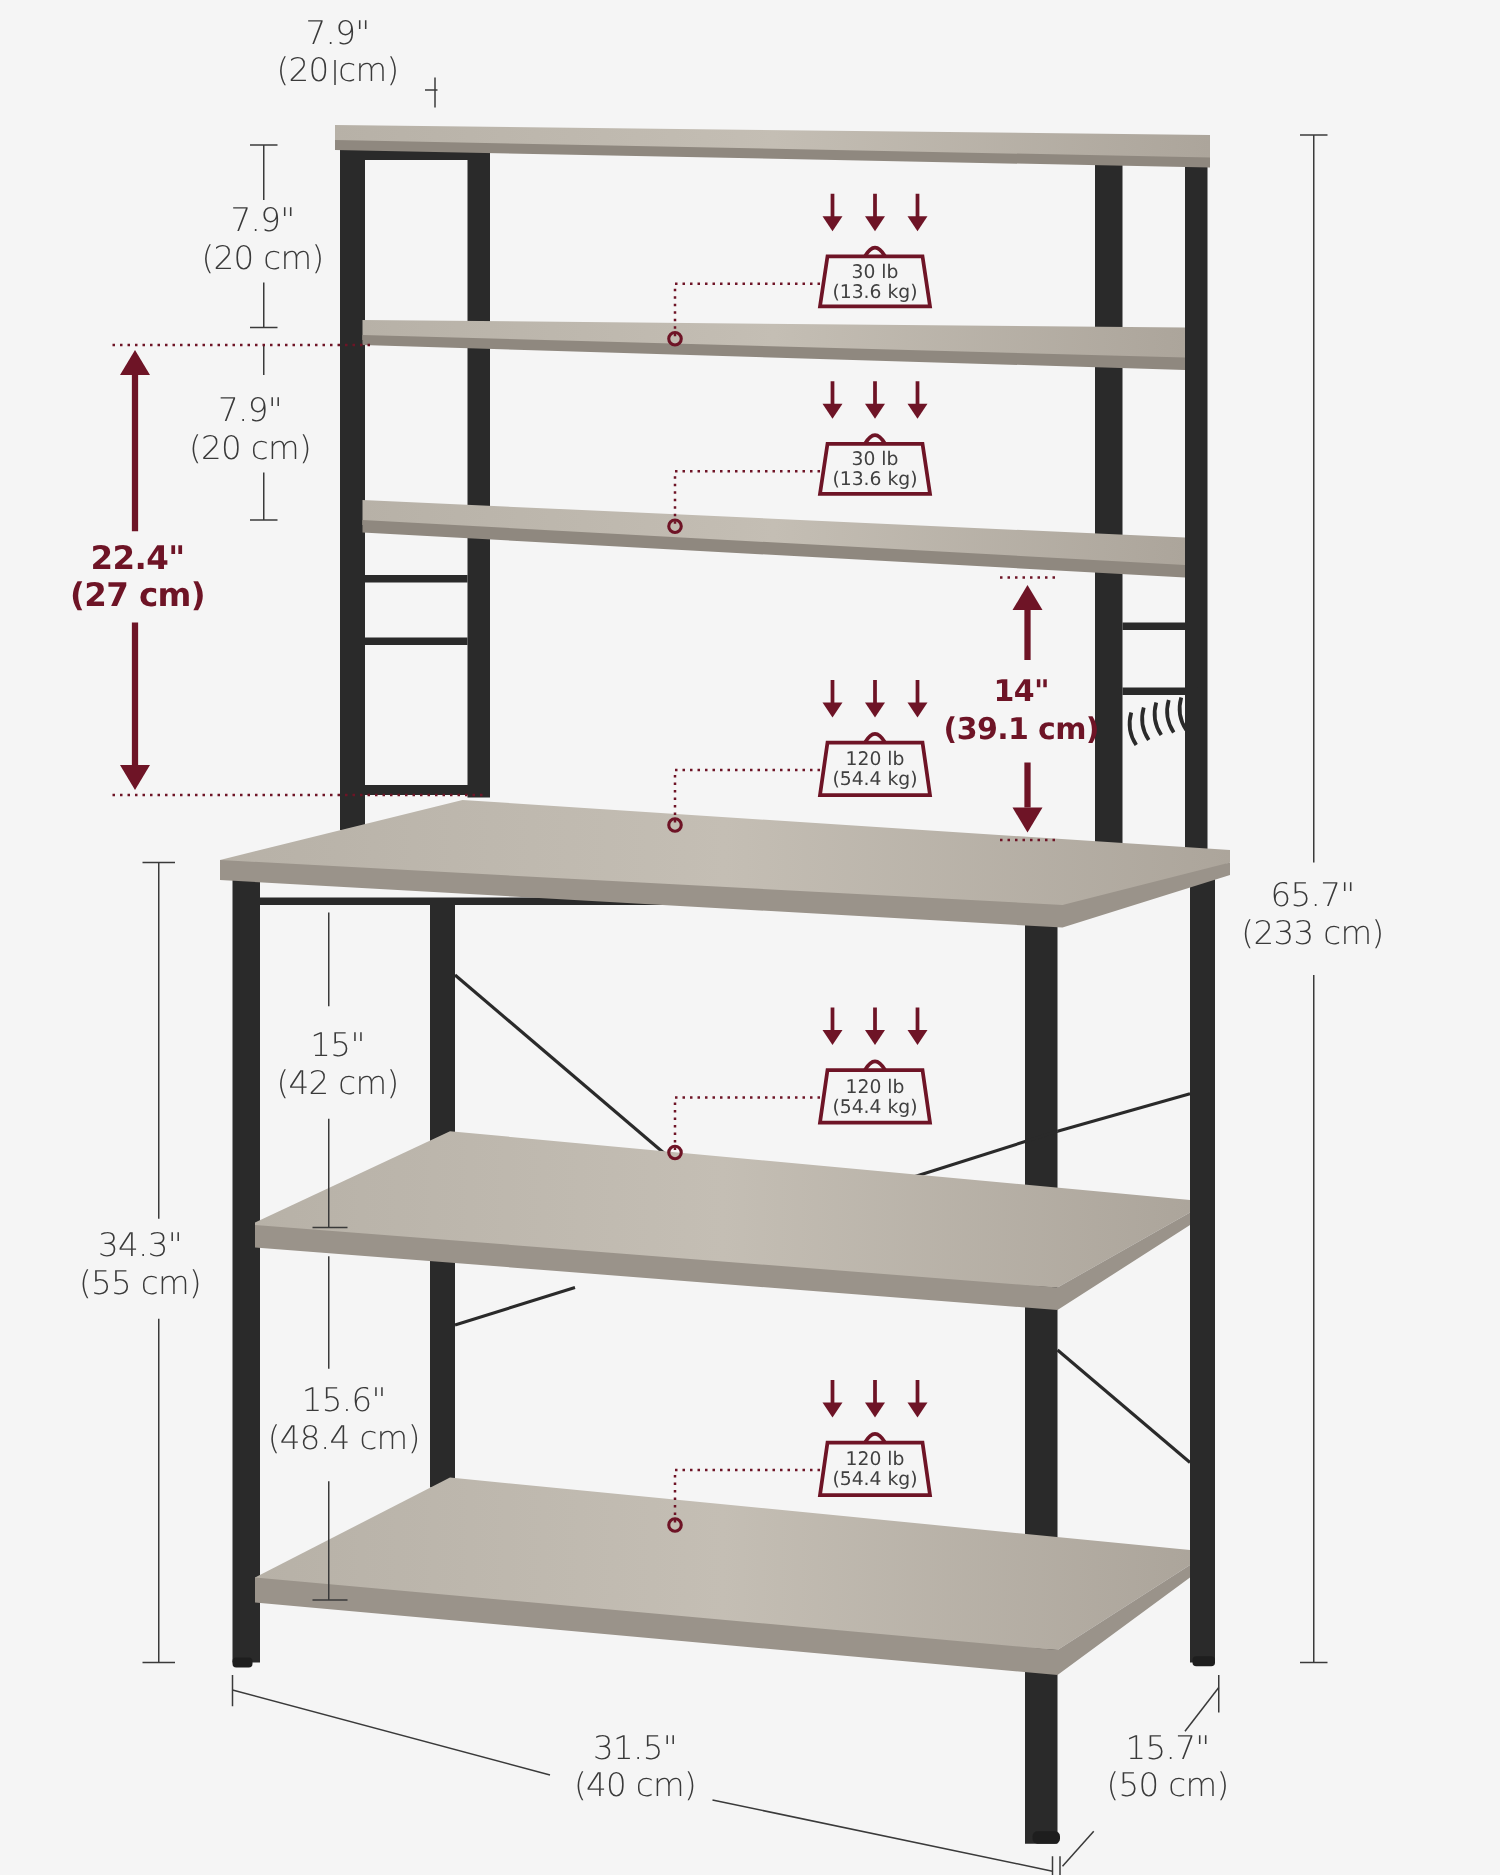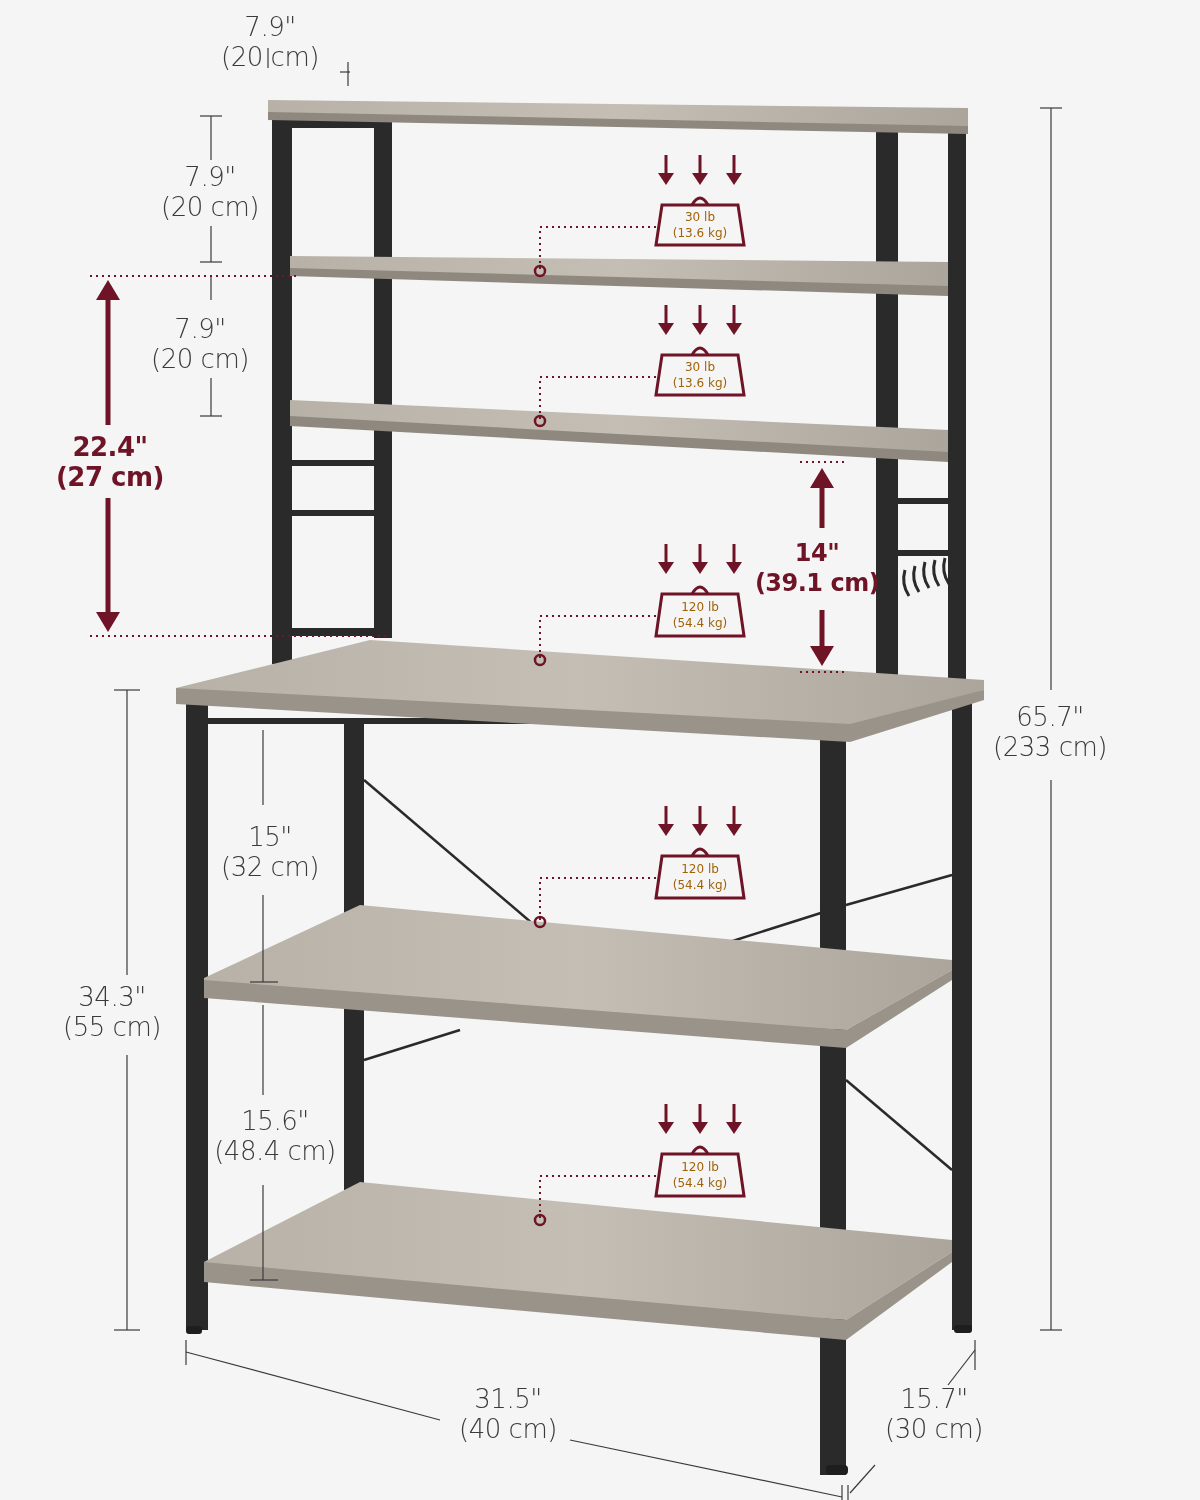--- a/index.html
+++ b/index.html
@@ -1,20 +1,20 @@
 <!DOCTYPE html>
 <html><head>
 <meta charset="utf-8">
 <style>
   html,body{margin:0;padding:0;}
   body{width:1200px;height:1500px;background:#f5f5f5;position:relative;overflow:hidden;font-family:"DejaVu Sans","Liberation Sans",sans-serif;}
   svg{position:absolute;left:0;top:0;}
   .dim{position:absolute;text-align:center;color:#3a3a3a;font-size:26px;line-height:30px;font-weight:300;letter-spacing:-0.5px;}
   .dim.red{color:#6e1426;font-weight:600;}
-  .wl{position:absolute;width:92px;text-align:center;color:#a16207;font-size:12px;line-height:16px;}
+  .wl{position:absolute;width:92px;text-align:center;color:#404040;font-size:15px;line-height:16px;}
 </style>
 </head>
 <body>
 
 <svg width="1200" height="1500">
   <defs>
     <linearGradient id="wood" x1="0" y1="0" x2="1" y2="0">
       <stop offset="0" stop-color="#b7b1a7"></stop>
       <stop offset="0.5" stop-color="#c4beb4"></stop>
       <stop offset="1" stop-color="#aca59b"></stop>
@@ -241,33 +241,33 @@
 <div class="dim" style="left:980px;top:702px;width:140px;">
   <div>65.7"</div>
   <div>(233 cm)</div>
 </div>
 <div class="dim" style="left:42px;top:982px;width:140px;">
   <div>34.3"</div>
   <div>(55 cm)</div>
 </div>
 <div class="dim" style="left:200px;top:822px;width:140px;">
   <div>15"</div>
-  <div>(32 cm)</div>
+  <div>(42 cm)</div>
 </div>
 <div class="dim" style="left:200px;top:1106px;width:150px;">
   <div>15.6"</div>
   <div>(48.4 cm)</div>
 </div>
 <div class="dim" style="left:438px;top:1384px;width:140px;">
   <div>31.5"</div>
   <div>(40 cm)</div>
 </div>
 <div class="dim" style="left:864px;top:1384px;width:140px;">
   <div>15.7"</div>
-  <div>(30 cm)</div>
+  <div>(50 cm)</div>
 </div>
 
 <div class="wl" style="left:654px;top:209px;">
   <div>30 lb</div>
   <div>(13.6 kg)</div>
 </div>
 <div class="wl" style="left:654px;top:359px;">
   <div>30 lb</div>
   <div>(13.6 kg)</div>
 </div>

